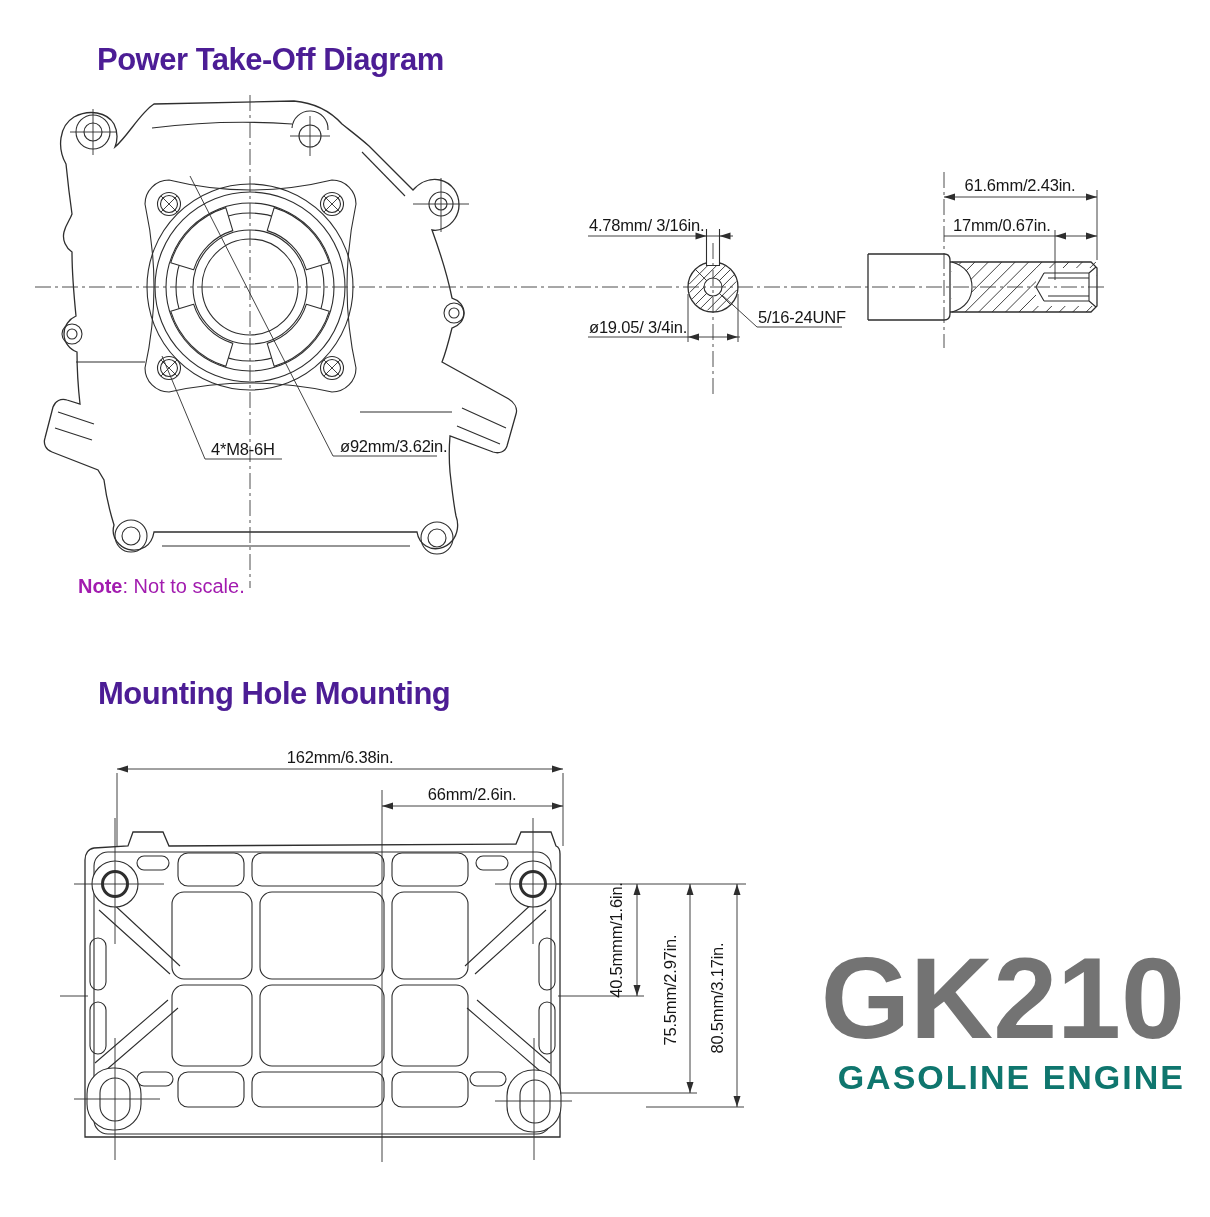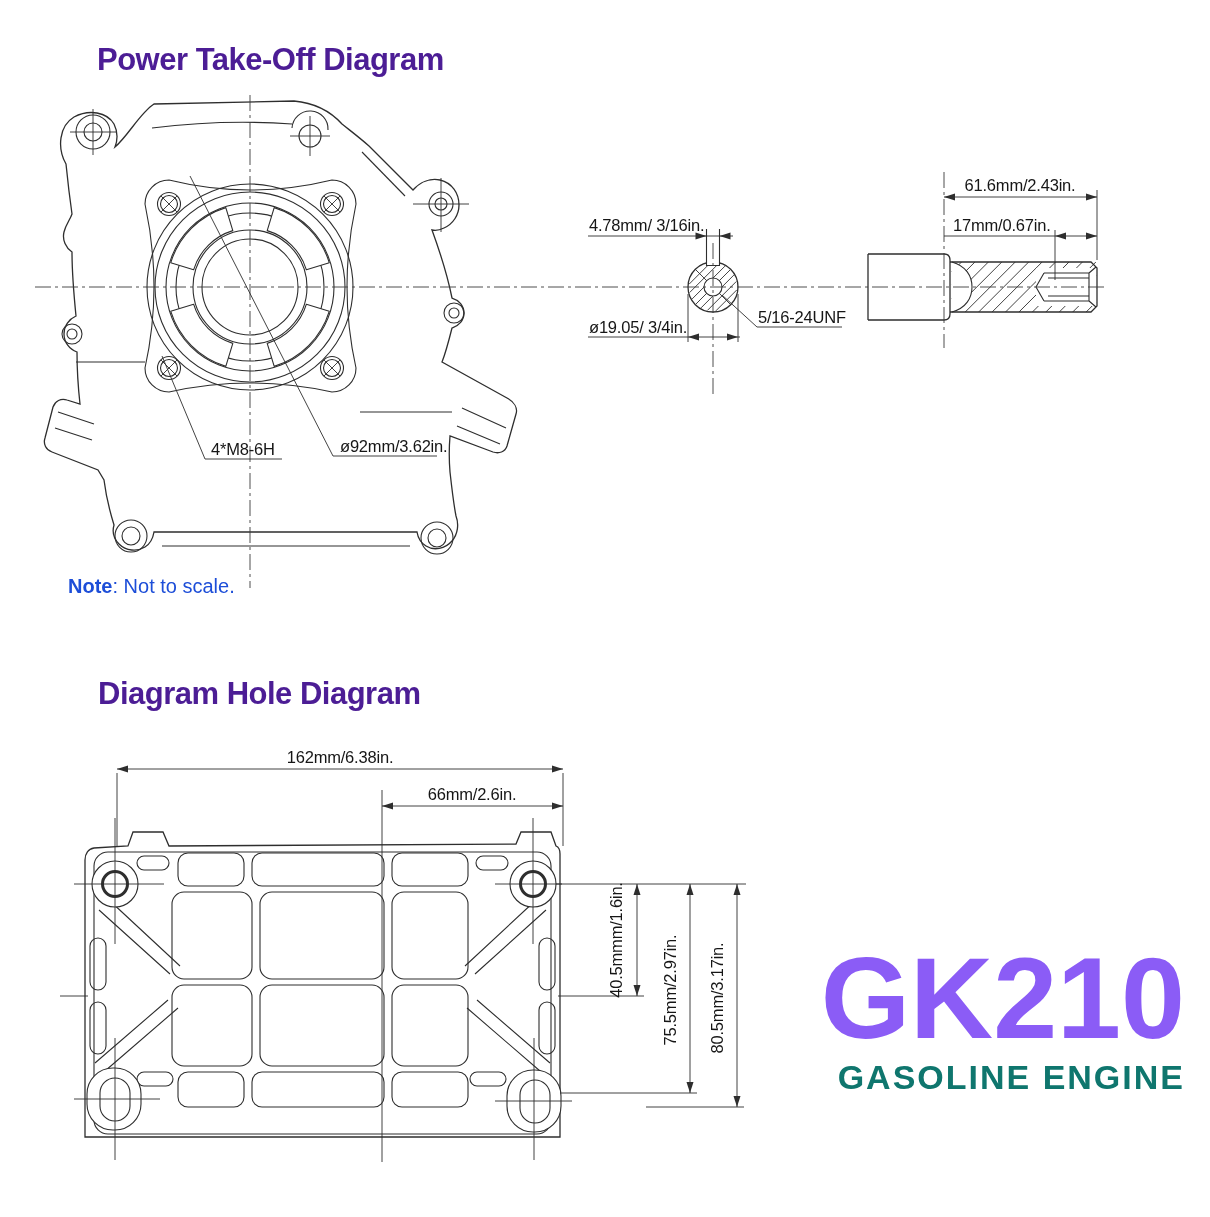--- a/index.html
+++ b/index.html
@@ -1,24 +1,24 @@
 <!DOCTYPE html>
 <html style="--line: #2e2e2e; --text: #111111;"><head>
 <meta charset="utf-8">
 <style>
   html,body{margin:0;padding:0;background:#fff;}
   #canvas{position:relative;width:1210px;height:1217px;background:#ffffff;overflow:hidden;
           font-family:"Liberation Sans",sans-serif;color:var(--text,#111);}
   .sec-title{position:absolute;font-size:31px;font-weight:700;letter-spacing:-0.5px;color:#4c1d95;}
   #pto-title{left:97px;top:42px;}
   #mount-title{left:98px;top:676px;}
-  #note-line{position:absolute;left:68px;top:575px;font-size:20px;color:#1d4ed8;}
+  #note-line{position:absolute;left:78px;top:575px;font-size:20px;color:#a21caf;}
   #note-line .b{font-weight:700;}
   #brand{position:absolute;right:25px;top:941px;text-align:right;}
-  #brand-model{font-size:115px;font-weight:700;line-height:1.0;letter-spacing:0px;color:#8b5cf6;}
+  #brand-model{font-size:115px;font-weight:700;line-height:1.0;letter-spacing:0px;color:#737373;}
   #brand-sub{font-size:34px;font-weight:700;letter-spacing:2px;color:#0f766e;margin-top:2px;}
   svg{position:absolute;left:0;top:0;}
   svg text{font-family:"Liberation Sans",sans-serif;font-size:16.5px;letter-spacing:-0.2px;fill:#161616;}
   .ln{stroke:var(--line,#2e2e2e);stroke-width:1.1;fill:none;}
   .ln2{stroke:var(--line,#2e2e2e);stroke-width:1.3;fill:none;}
   .thin{stroke:var(--line,#2e2e2e);stroke-width:0.9;fill:none;}
   .cl{stroke:#3a3a3a;stroke-width:0.9;fill:none;stroke-dasharray:16 4 3 4;}
   .wfill{fill:#ffffff;}
   .arr{fill:var(--line,#2e2e2e);stroke:none;}
   .boldring{stroke:var(--line,#2e2e2e);stroke-width:3;fill:none;}
@@ -337,18 +337,18 @@
         <path class="thin" d="M 737,884 L 737,1107"></path>
         <path class="arr" d="M 737,884 l -3.5,11 l 7,0 Z"></path>
         <path class="arr" d="M 737,1107 l -3.5,-11 l 7,0 Z"></path>
         <text x="723" y="998" text-anchor="middle" transform="rotate(-90 723 998)" font-size="16">80.5mm/3.17in.</text>
       </g>
     </g>
   </svg>
 
   <div class="sec-title" id="pto-title">Power Take-Off Diagram</div>
   <div id="note-line"><span class="b">Note</span><span>: Not to scale.</span></div>
-  <div class="sec-title" id="mount-title">Diagram Hole Diagram</div>
+  <div class="sec-title" id="mount-title">Mounting Hole Mounting</div>
   <div id="brand">
     <div id="brand-model">GK210</div>
     <div id="brand-sub">GASOLINE ENGINE</div>
   </div>
 </div>
 
 </body></html>

